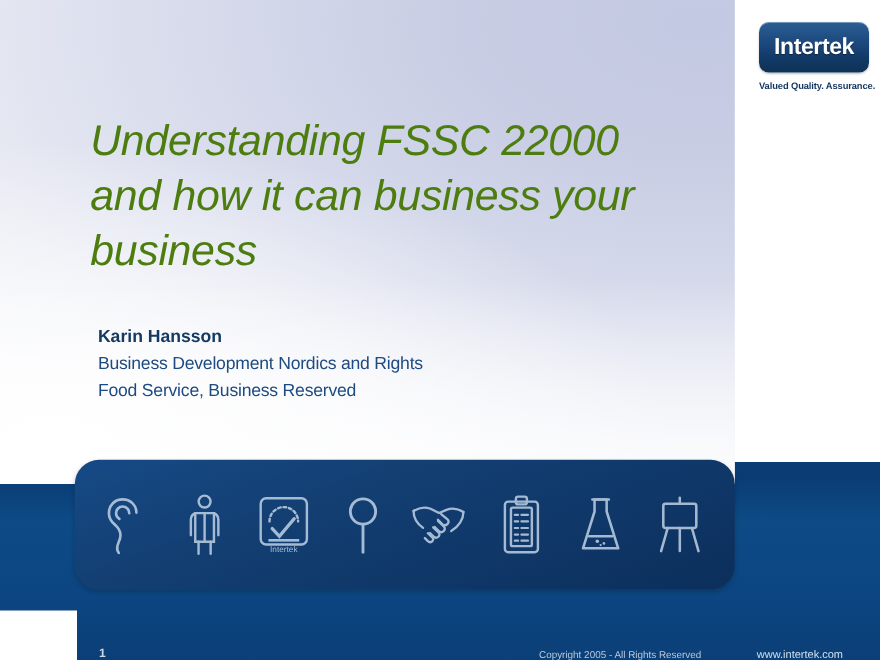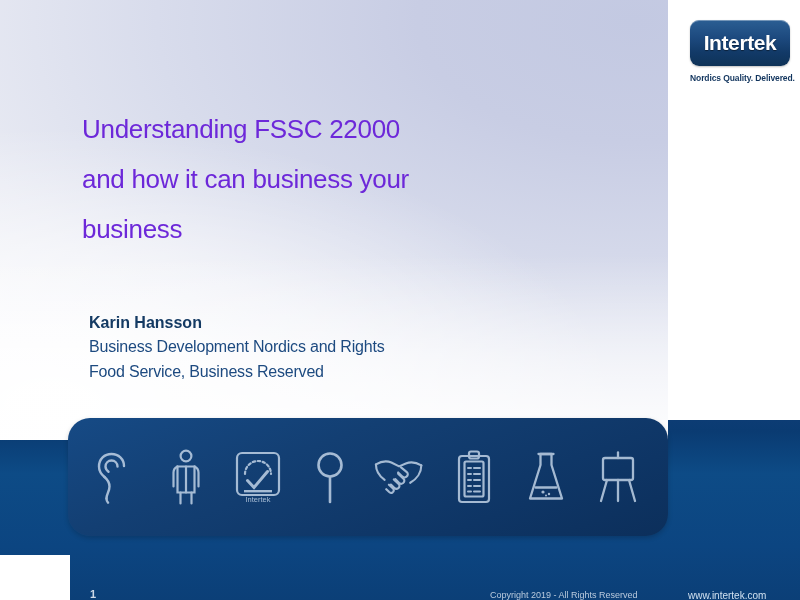--- a/index.html
+++ b/index.html
@@ -52,26 +52,26 @@
   .logo-tagline {
     margin-top:7px; font-size:8.5px; font-weight:bold; color:#12355e;
     letter-spacing:-0.1px; white-space:nowrap;
   }
 
   
   .title-block {
     position:absolute; left:82px; top:104px; width:540px;
   }
   .title-line {
-    font-size:26px; line-height:50px; color:#6d28d9; font-weight:normal;
-    letter-spacing:-0.3px; white-space:nowrap;
-  }
-
-  
-  .presenter-block { position:absolute; left:89px; top:312px; width:500px; }
+    font-size:39px; line-height:50px; color:#4d7c0f; font-weight:normal;
+    letter-spacing:-0.3px; white-space:nowrap;font-style:italic;
+  }
+
+  
+  .presenter-block { position:absolute; left:89px; top:296px; width:500px; }
   .presenter-name {
     font-size:16px; font-weight:bold; color:#143a63; line-height:22px; letter-spacing:0px;
   }
   .presenter-line {
     font-size:16px; font-weight:normal; color:#1d4a80; line-height:25px; letter-spacing:-0.2px;
   }
 
   
   .icon-panel {
     position:absolute; left:68px; top:418px; width:600px; height:118px;
@@ -111,21 +111,21 @@
 
   <div class="footer-band"></div>
   <div class="footer-white-notch"></div>
 
   <div class="content-panel"></div>
 
   <div class="logo-area">
     <div class="logo-badge">
       <span class="logo-word">Intertek</span>
     </div>
-    <div class="logo-tagline">Nordics Quality. Delivered.</div>
+    <div class="logo-tagline">Valued Quality. Assurance.</div>
   </div>
 
   <div class="title-block">
     <div class="title-line">Understanding FSSC 22000</div>
     <div class="title-line">and how it can business your</div>
     <div class="title-line">business</div>
   </div>
 
   <div class="presenter-block">
     <div class="presenter-name">Karin Hansson</div>
@@ -216,16 +216,16 @@
           <path d="M21 2.5v5.5"></path>
           <path d="M10 30L4 51M32 30l6 21"></path>
           <path d="M21 30v21"></path>
         </svg>
       </div>
 
     </div>
   </div>
 
   <div class="footer-page">1</div>
-  <div class="footer-copyright">Copyright 2019 - All Rights Reserved</div>
+  <div class="footer-copyright">Copyright 2005 - All Rights Reserved</div>
   <div class="footer-url">www.intertek.com</div>
 
 </div>
 
 </body></html>

